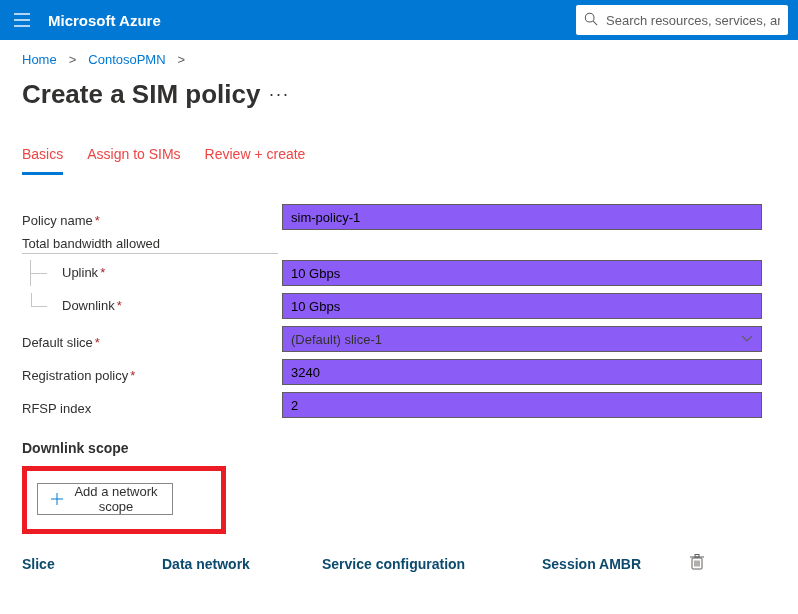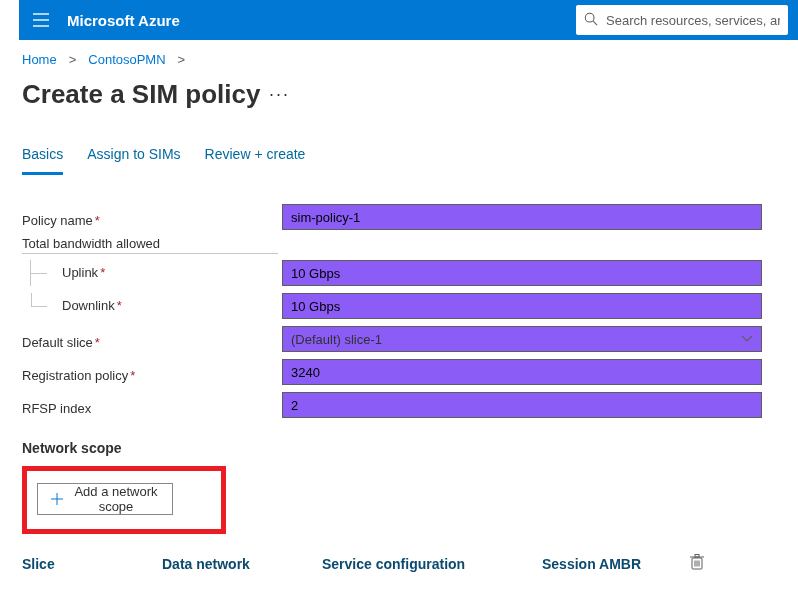--- a/index.html
+++ b/index.html
@@ -13,21 +13,20 @@
     overflow: hidden;
   }
   .topbar {
     background: #0078d4;
     height: 40px;
     display: flex;
     align-items: center;
     color: #fff;
     padding: 0 10px;
     gap: 14px;
-    margin-left: 19px;
   }
   .hamburger {
     cursor: pointer;
     display: flex;
     align-items: center;
     justify-content: center;
     width: 24px;
     height: 24px;
   }
   .brand {
@@ -88,21 +87,21 @@
 
   .tabs {
     display: flex;
     gap: 24px;
     border-bottom: 1px solid transparent;
     margin-bottom: 22px;
   }
   .tab {
     padding: 6px 0 10px 0;
     font-size: 14px;
-    color: #0369a1;
+    color: #ef4444;
     cursor: pointer;
     border-bottom: 3px solid transparent;
   }
   .tab.active {
     border-bottom-color: #0078d4;
     font-weight: 400;
   }
 
   .form { width: 740px; }
   .form-row {
@@ -335,21 +334,21 @@
 
     <div class="form-row">
       <div class="label-col">
         <span>RFSP index</span>
       </div>
       <div class="input-col">
         <input type="text" value="2" style="">
       </div>
     </div>
 
-    <div class="section-title">Network scope</div>
+    <div class="section-title">Downlink scope</div>
 
     <div class="highlight-box">
       <button class="add-scope-btn">
         <span class="plus">
           <svg width="14" height="14" viewBox="0 0 14 14">
               <line x1="7" y1="1" x2="7" y2="13" stroke="#0078d4" stroke-width="1"></line>
               <line x1="1" y1="7" x2="13" y2="7" stroke="#0078d4" stroke-width="1"></line>
             </svg>
         </span>
         <span>Add a network scope</span>

